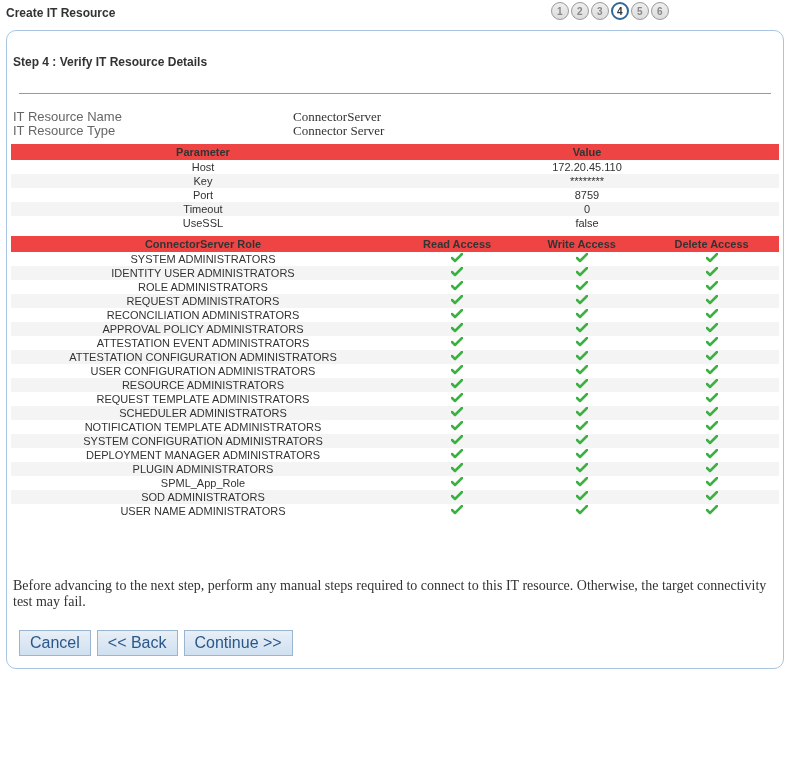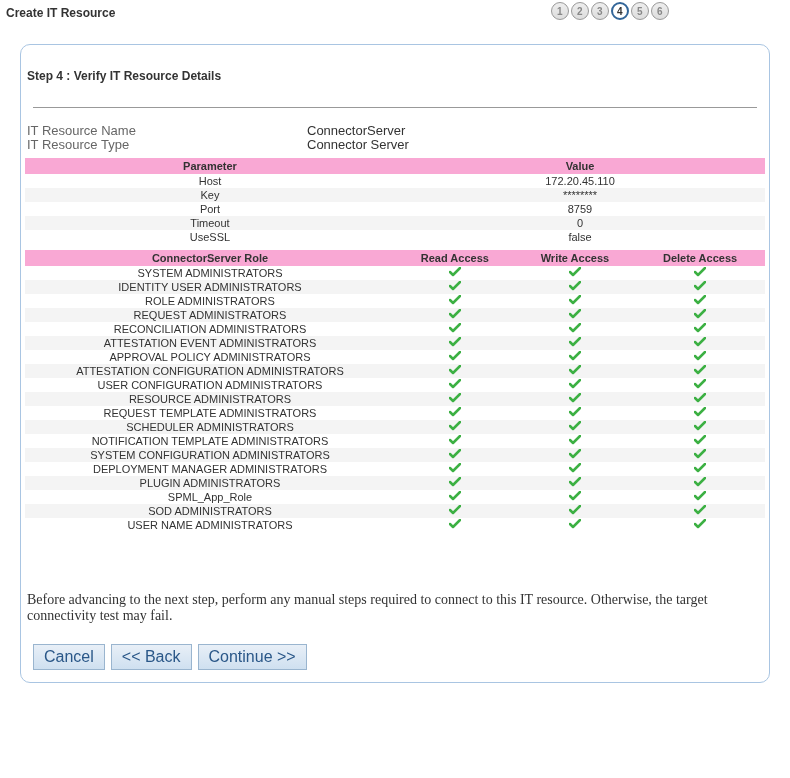--- a/index.html
+++ b/index.html
@@ -43,21 +43,21 @@
     color: #888;
   }
   .step-circle.current {
     background: #fff;
     border: 2px solid #336699;
     color: #333;
   }
   .panel {
     border: 1px solid #a9c5e2;
     border-radius: 10px;
-    margin: 20px;
+    margin: 6px;
     padding: 8px 4px 12px 4px;
   }
   .step-heading {
     font-weight: bold;
     font-size: 12px;
     color: #333;
     padding: 16px 2px 8px 2px;
   }
   hr.divider {
     border: none;
@@ -73,28 +73,29 @@
     font-size: 13px;
     padding: 0 2px;
     line-height: 14px;
   }
   .meta-label {
     width: 280px;
     color: #666;
   }
   .meta-value {
     color: #333;
+    font-family: Liberation Serif, serif;
   }
   table.param-table, table.role-table {
     width: 100%;
     border-collapse: collapse;
     margin-top: 6px;
   }
   table.param-table th, table.role-table th {
-    background: #f9a8d4;
+    background: #ef4444;
     font-weight: bold;
     text-align: center;
     font-size: 11px;
     padding: 2px;
     color: #333;
   }
   table.param-table td, table.role-table td {
     text-align: center;
     font-size: 11px;
     padding: 1px;
@@ -263,33 +264,33 @@
                 <path d="M1 5 L4 8 L11 1" stroke="#3cb043" stroke-width="2.5" fill="none" stroke-linecap="round" stroke-linejoin="round"></path>
               </svg></span></td>
           <td><span class="check-icon"><svg width="12" height="10" viewBox="0 0 12 10">
                 <path d="M1 5 L4 8 L11 1" stroke="#3cb043" stroke-width="2.5" fill="none" stroke-linecap="round" stroke-linejoin="round"></path>
               </svg></span></td>
           <td><span class="check-icon"><svg width="12" height="10" viewBox="0 0 12 10">
                 <path d="M1 5 L4 8 L11 1" stroke="#3cb043" stroke-width="2.5" fill="none" stroke-linecap="round" stroke-linejoin="round"></path>
               </svg></span></td>
         </tr>
         <tr>
+          <td class="role-col1">APPROVAL POLICY ADMINISTRATORS</td>
+          <td><span class="check-icon"><svg width="12" height="10" viewBox="0 0 12 10">
+                <path d="M1 5 L4 8 L11 1" stroke="#3cb043" stroke-width="2.5" fill="none" stroke-linecap="round" stroke-linejoin="round"></path>
+              </svg></span></td>
+          <td><span class="check-icon"><svg width="12" height="10" viewBox="0 0 12 10">
+                <path d="M1 5 L4 8 L11 1" stroke="#3cb043" stroke-width="2.5" fill="none" stroke-linecap="round" stroke-linejoin="round"></path>
+              </svg></span></td>
+          <td><span class="check-icon"><svg width="12" height="10" viewBox="0 0 12 10">
+                <path d="M1 5 L4 8 L11 1" stroke="#3cb043" stroke-width="2.5" fill="none" stroke-linecap="round" stroke-linejoin="round"></path>
+              </svg></span></td>
+        </tr>
+        <tr>
           <td class="role-col1">ATTESTATION EVENT ADMINISTRATORS</td>
-          <td><span class="check-icon"><svg width="12" height="10" viewBox="0 0 12 10">
-                <path d="M1 5 L4 8 L11 1" stroke="#3cb043" stroke-width="2.5" fill="none" stroke-linecap="round" stroke-linejoin="round"></path>
-              </svg></span></td>
-          <td><span class="check-icon"><svg width="12" height="10" viewBox="0 0 12 10">
-                <path d="M1 5 L4 8 L11 1" stroke="#3cb043" stroke-width="2.5" fill="none" stroke-linecap="round" stroke-linejoin="round"></path>
-              </svg></span></td>
-          <td><span class="check-icon"><svg width="12" height="10" viewBox="0 0 12 10">
-                <path d="M1 5 L4 8 L11 1" stroke="#3cb043" stroke-width="2.5" fill="none" stroke-linecap="round" stroke-linejoin="round"></path>
-              </svg></span></td>
-        </tr>
-        <tr>
-          <td class="role-col1">APPROVAL POLICY ADMINISTRATORS</td>
           <td><span class="check-icon"><svg width="12" height="10" viewBox="0 0 12 10">
                 <path d="M1 5 L4 8 L11 1" stroke="#3cb043" stroke-width="2.5" fill="none" stroke-linecap="round" stroke-linejoin="round"></path>
               </svg></span></td>
           <td><span class="check-icon"><svg width="12" height="10" viewBox="0 0 12 10">
                 <path d="M1 5 L4 8 L11 1" stroke="#3cb043" stroke-width="2.5" fill="none" stroke-linecap="round" stroke-linejoin="round"></path>
               </svg></span></td>
           <td><span class="check-icon"><svg width="12" height="10" viewBox="0 0 12 10">
                 <path d="M1 5 L4 8 L11 1" stroke="#3cb043" stroke-width="2.5" fill="none" stroke-linecap="round" stroke-linejoin="round"></path>
               </svg></span></td>
         </tr>

